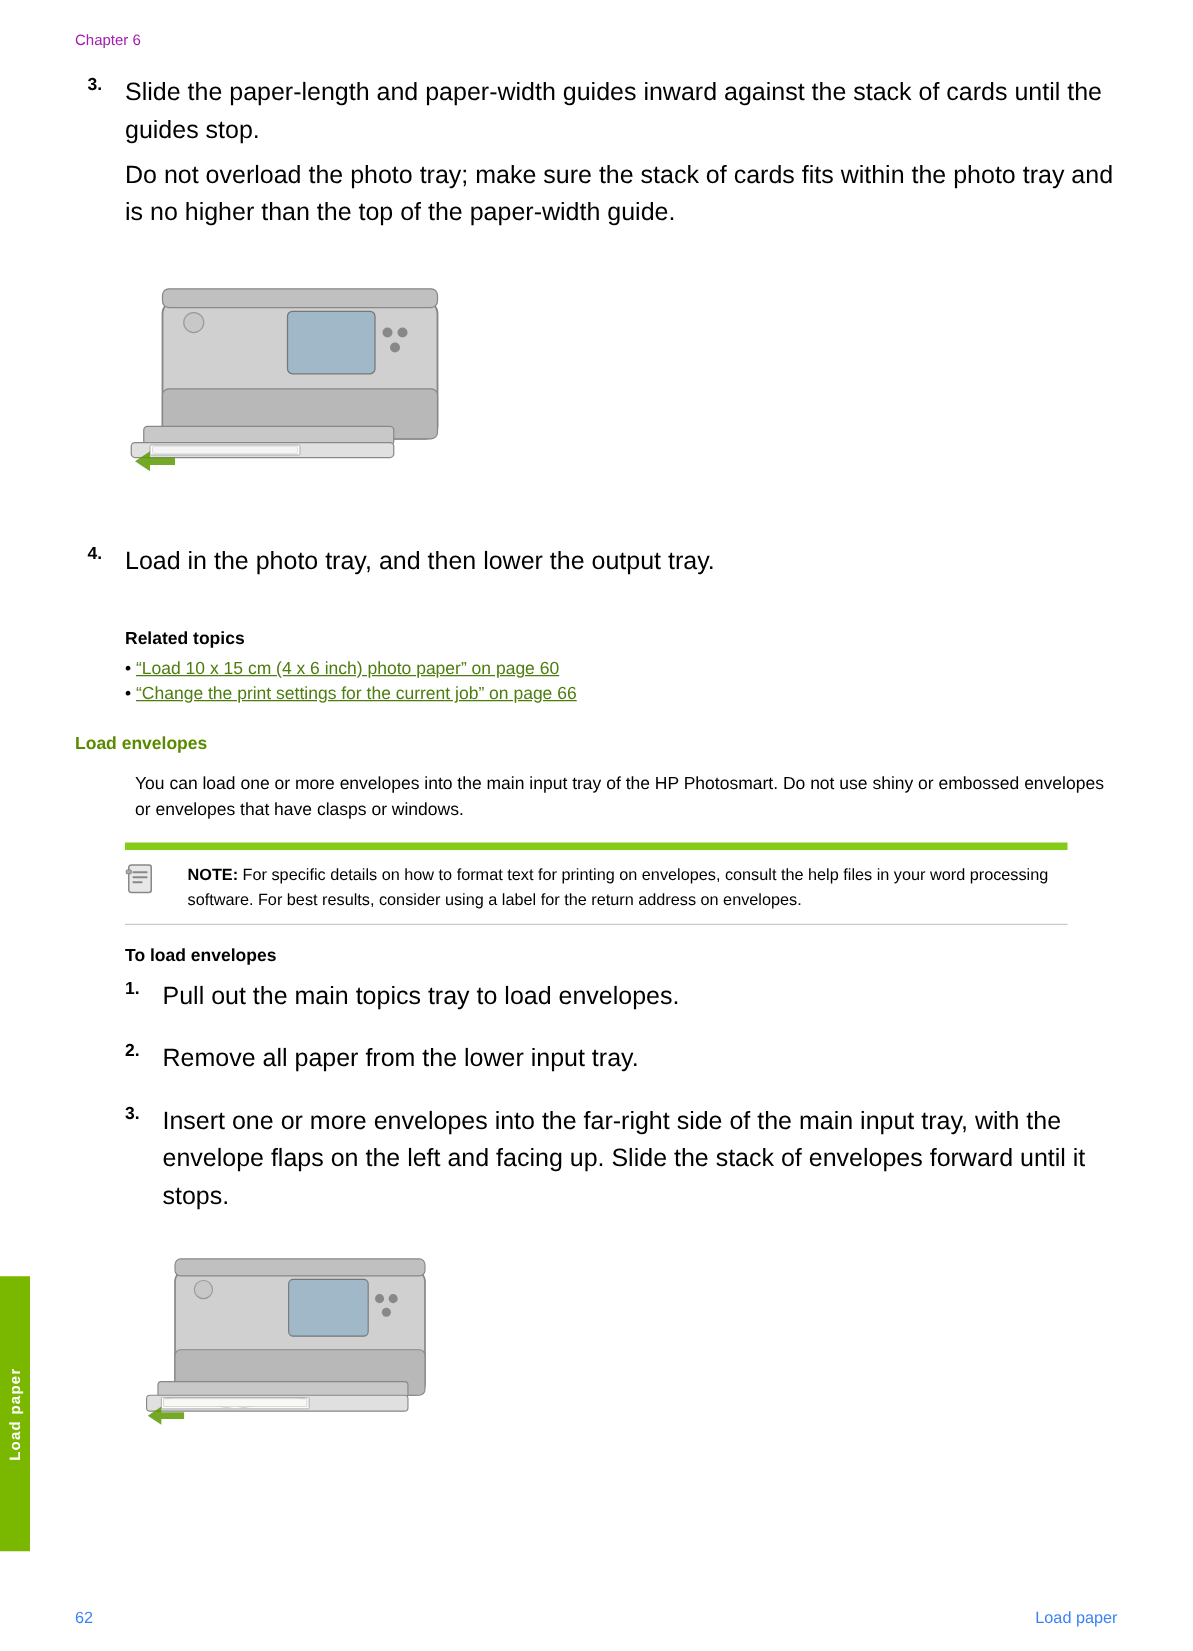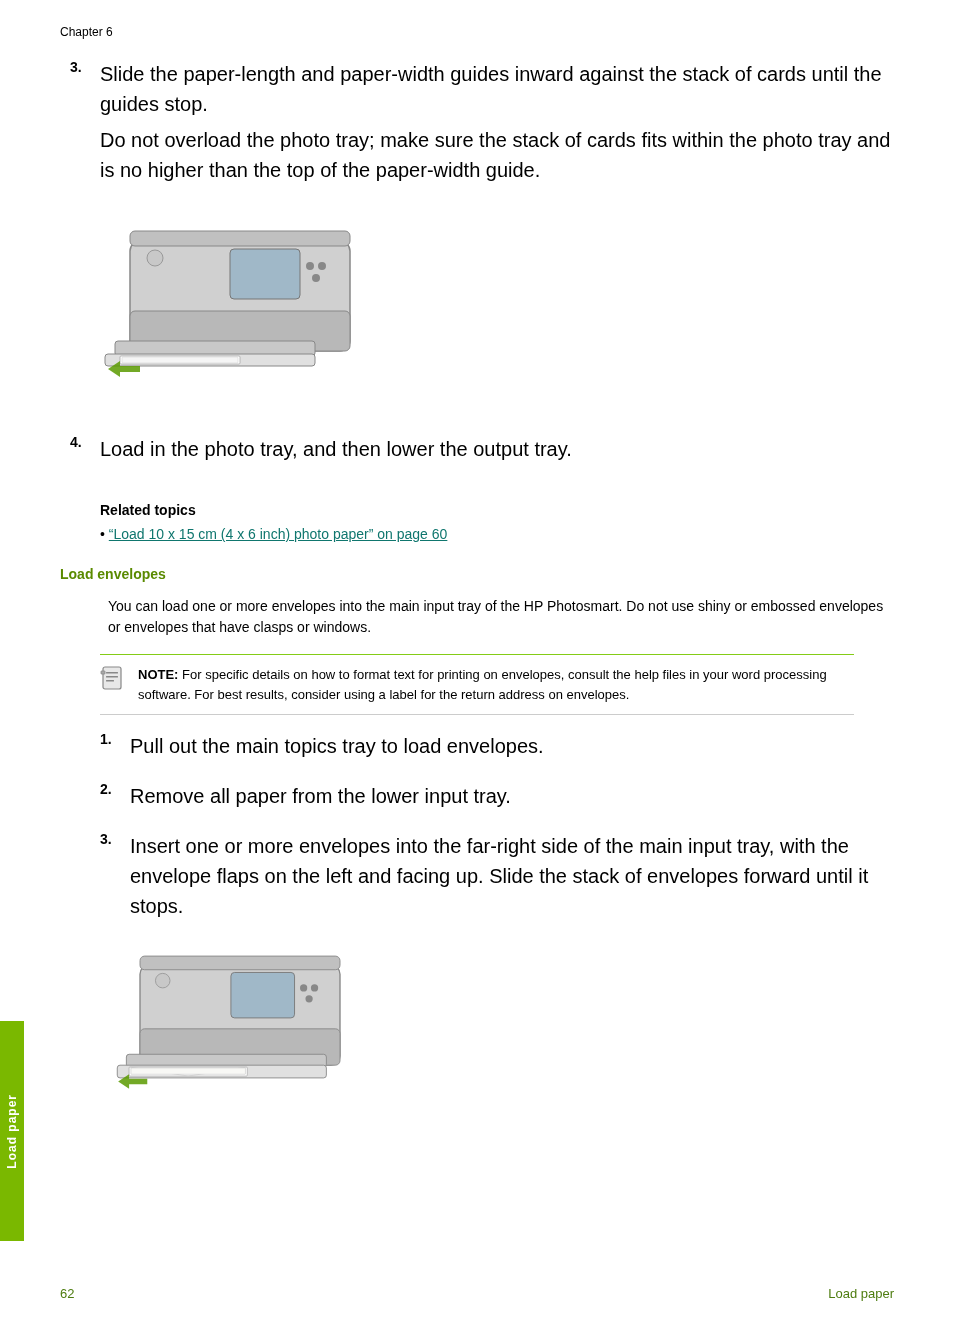--- a/index.html
+++ b/index.html
@@ -14,21 +14,21 @@
     }
 
     .page-container {
       width: 954px;
       min-height: 1321px;
       padding: 25px 60px 40px 60px;
       position: relative;
     }
 
     .chapter-label {
-      color: #000000;
+      color: #a21caf;
       font-size: 12px;
       margin-bottom: 20px;
     }
 
     .step-block {
       display: flex;
       margin-bottom: 14px;
       padding-left: 10px;
     }
 
@@ -76,45 +76,45 @@
     .related-topics ul li {
       margin-bottom: 4px;
       font-size: 14px;
     }
 
     .related-topics ul li::before {
       content: "• ";
     }
 
     .related-topics a {
-      color: #0f766e;
+      color: #4d7c0f;
     }
 
     .section-heading {
       color: #5a8a00;
       font-size: 14px;
       font-weight: bold;
       margin: 24px 0 14px 0;
       border-bottom: none;
     }
 
     .section-intro {
       margin-left: 48px;
       font-size: 14px;
       line-height: 1.5;
       margin-bottom: 16px;
     }
 
     .note-box {
       margin: 0 40px 16px 40px;
-      border-top: 1px solid #84cc16;
+      border-top: 6px solid #84cc16;
       border-bottom: 1px solid #cccccc;
       padding: 10px 0;
       display: flex;
-      gap: 10px;
+      gap: 22px;
       font-size: 13px;
       line-height: 1.5;
       justify-content: flex-end;
     }
 
     .note-icon {
       font-size: 18px;
       min-width: 28px;
       color: #555;
     }
@@ -160,21 +160,21 @@
     }
 
     .page-footer {
       position: absolute;
       bottom: 20px;
       left: 60px;
       right: 60px;
       display: flex;
       justify-content: space-between;
       font-size: 13px;
-      color: #4d7c0f;
+      color: #3b82f6;
     }
 
     .page-number {
       font-size: 13px;
     }
 
     .footer-section-label {
       font-size: 13px;
     }
   </style>
@@ -225,20 +225,23 @@
     <div class="step-content">
       <p>Load in the photo tray, and then lower the output tray.</p>
     </div>
   </div>
 
   <div class="related-topics">
     <div class="related-topics-title">Related topics</div>
     <ul>
       <li>
         <a href="#">“Load 10 x 15 cm (4 x 6 inch) photo paper” on page 60</a>
+      </li>
+      <li>
+        <a href="#">“Change the print settings for the current job” on page 66</a>
       </li>
     </ul>
   </div>
 
   <div class="load-envelopes-section">
     <h2 class="section-heading">Load envelopes</h2>
 
     <p class="section-intro">You can load one or more envelopes into the main input tray of the HP Photosmart. Do not use shiny or embossed envelopes or envelopes that have clasps or windows.</p>
 
     <div class="note-box">
@@ -251,20 +254,21 @@
           <rect x="6" y="15" width="8" height="1.5" rx="0.5" fill="#888"></rect>
           <rect x="1" y="6" width="4" height="3" rx="0.5" fill="#aaa" stroke="#888" stroke-width="0.8"></rect>
         </svg>
       </div>
       <div class="note-text">
         <strong>NOTE:</strong>
         <span>For specific details on how to format text for printing on envelopes, consult the help files in your word processing software. For best results, consider using a label for the return address on envelopes.</span>
       </div>
     </div>
 
+    <div class="subsection-title">To load envelopes</div>
 
     <div class="steps-list">
 
       <div class="step-block">
         <div class="step-number">1.</div>
         <div class="step-content">
           <p>Pull out the main topics tray to load envelopes.</p>
         </div>
       </div>
 

